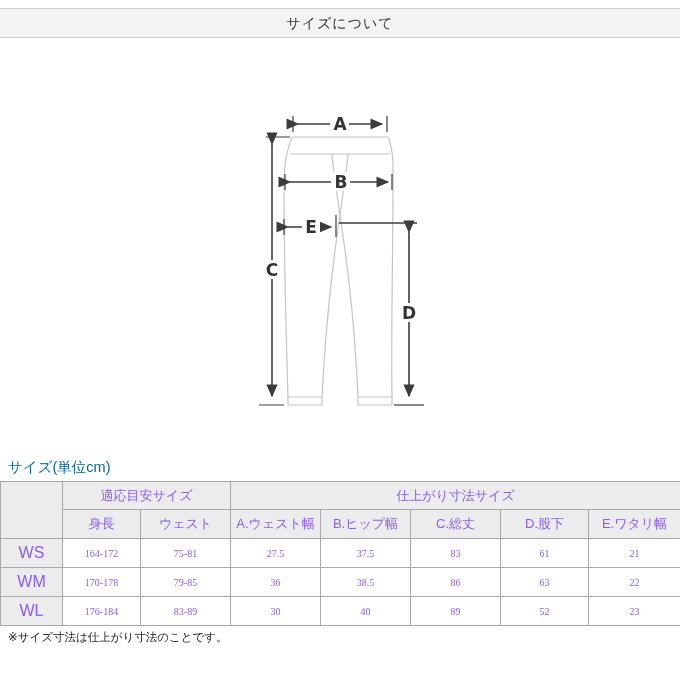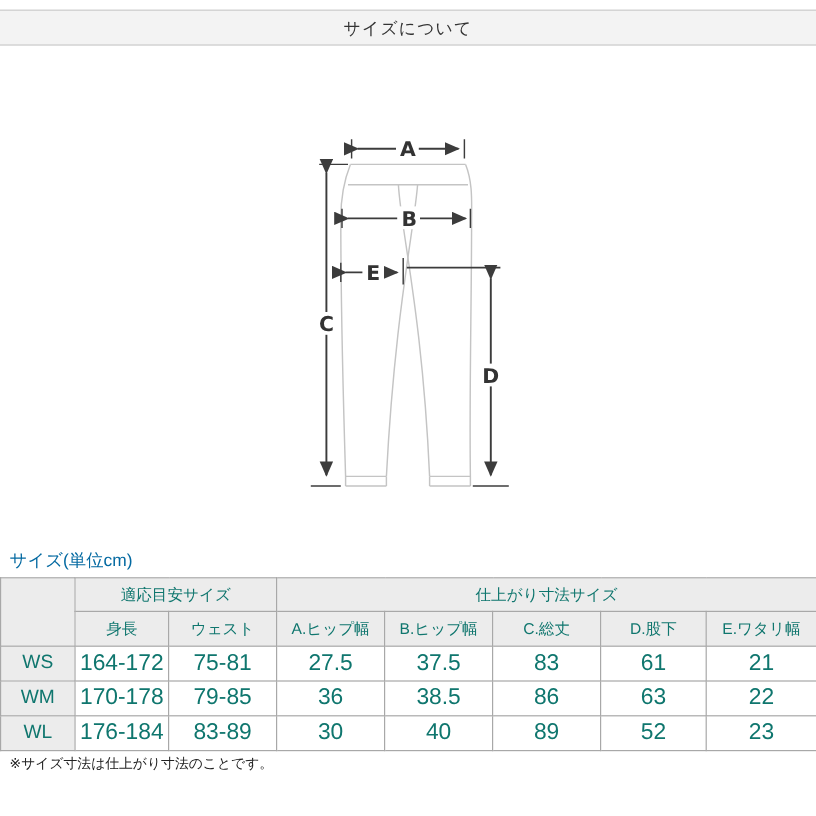--- a/index.html
+++ b/index.html
@@ -16,28 +16,28 @@
     letter-spacing:1px;
   }
   .diagram { position:absolute; top:40px; left:0; }
   .table-title {
     position:absolute; top:458px; left:8px;
     font-size:14.5px; color:#0369a1;
   }
   table.size-table {
     position:absolute; top:481px; left:0; width:680px;
     border-collapse:collapse; table-layout:fixed;
-    font-size:13px; color:#0f766e;border-radius:24px;
+    font-size:13px; color:#8b5cf6;border-radius:24px;
   }
   table.size-table th, table.size-table td {
     border:1px solid #a8a8a8; text-align:center; vertical-align:middle;
     padding:0; overflow:hidden; white-space:nowrap;
   }
   table.size-table th { background:#ececec; font-weight:normal; }
-  table.size-table td { background:#ffffff; font-size:19px; }
+  table.size-table td { background:#ffffff; font-size:10px;font-family:Liberation Serif, serif; }
   tr.group-row th { height:27px; }
   tr.col-row th  { height:28px; }
   tr.data-row th, tr.data-row td { height:28px; }
   tr.data-row th { font-size:16px; }
   .notes {
     position:absolute; top:629px; left:8px;
     font-size:11.5px; line-height:16px; color:#222;
   }
 </style>
 </head>
@@ -115,21 +115,21 @@
     </colgroup>
     <tbody>
       <tr class="group-row">
         <th rowspan="2"></th>
         <th colspan="2">適応目安サイズ</th>
         <th colspan="5">仕上がり寸法サイズ</th>
       </tr>
       <tr class="col-row">
         <th>身長</th>
         <th>ウェスト</th>
-        <th>A.ヒップ幅</th>
+        <th>A.ウェスト幅</th>
         <th>B.ヒップ幅</th>
         <th>C.総丈</th>
         <th>D.股下</th>
         <th>E.ワタリ幅</th>
       </tr>
       <tr class="data-row">
         <th>WS</th>
         <td>164-172</td>
         <td>75-81</td>
         <td>27.5</td>

